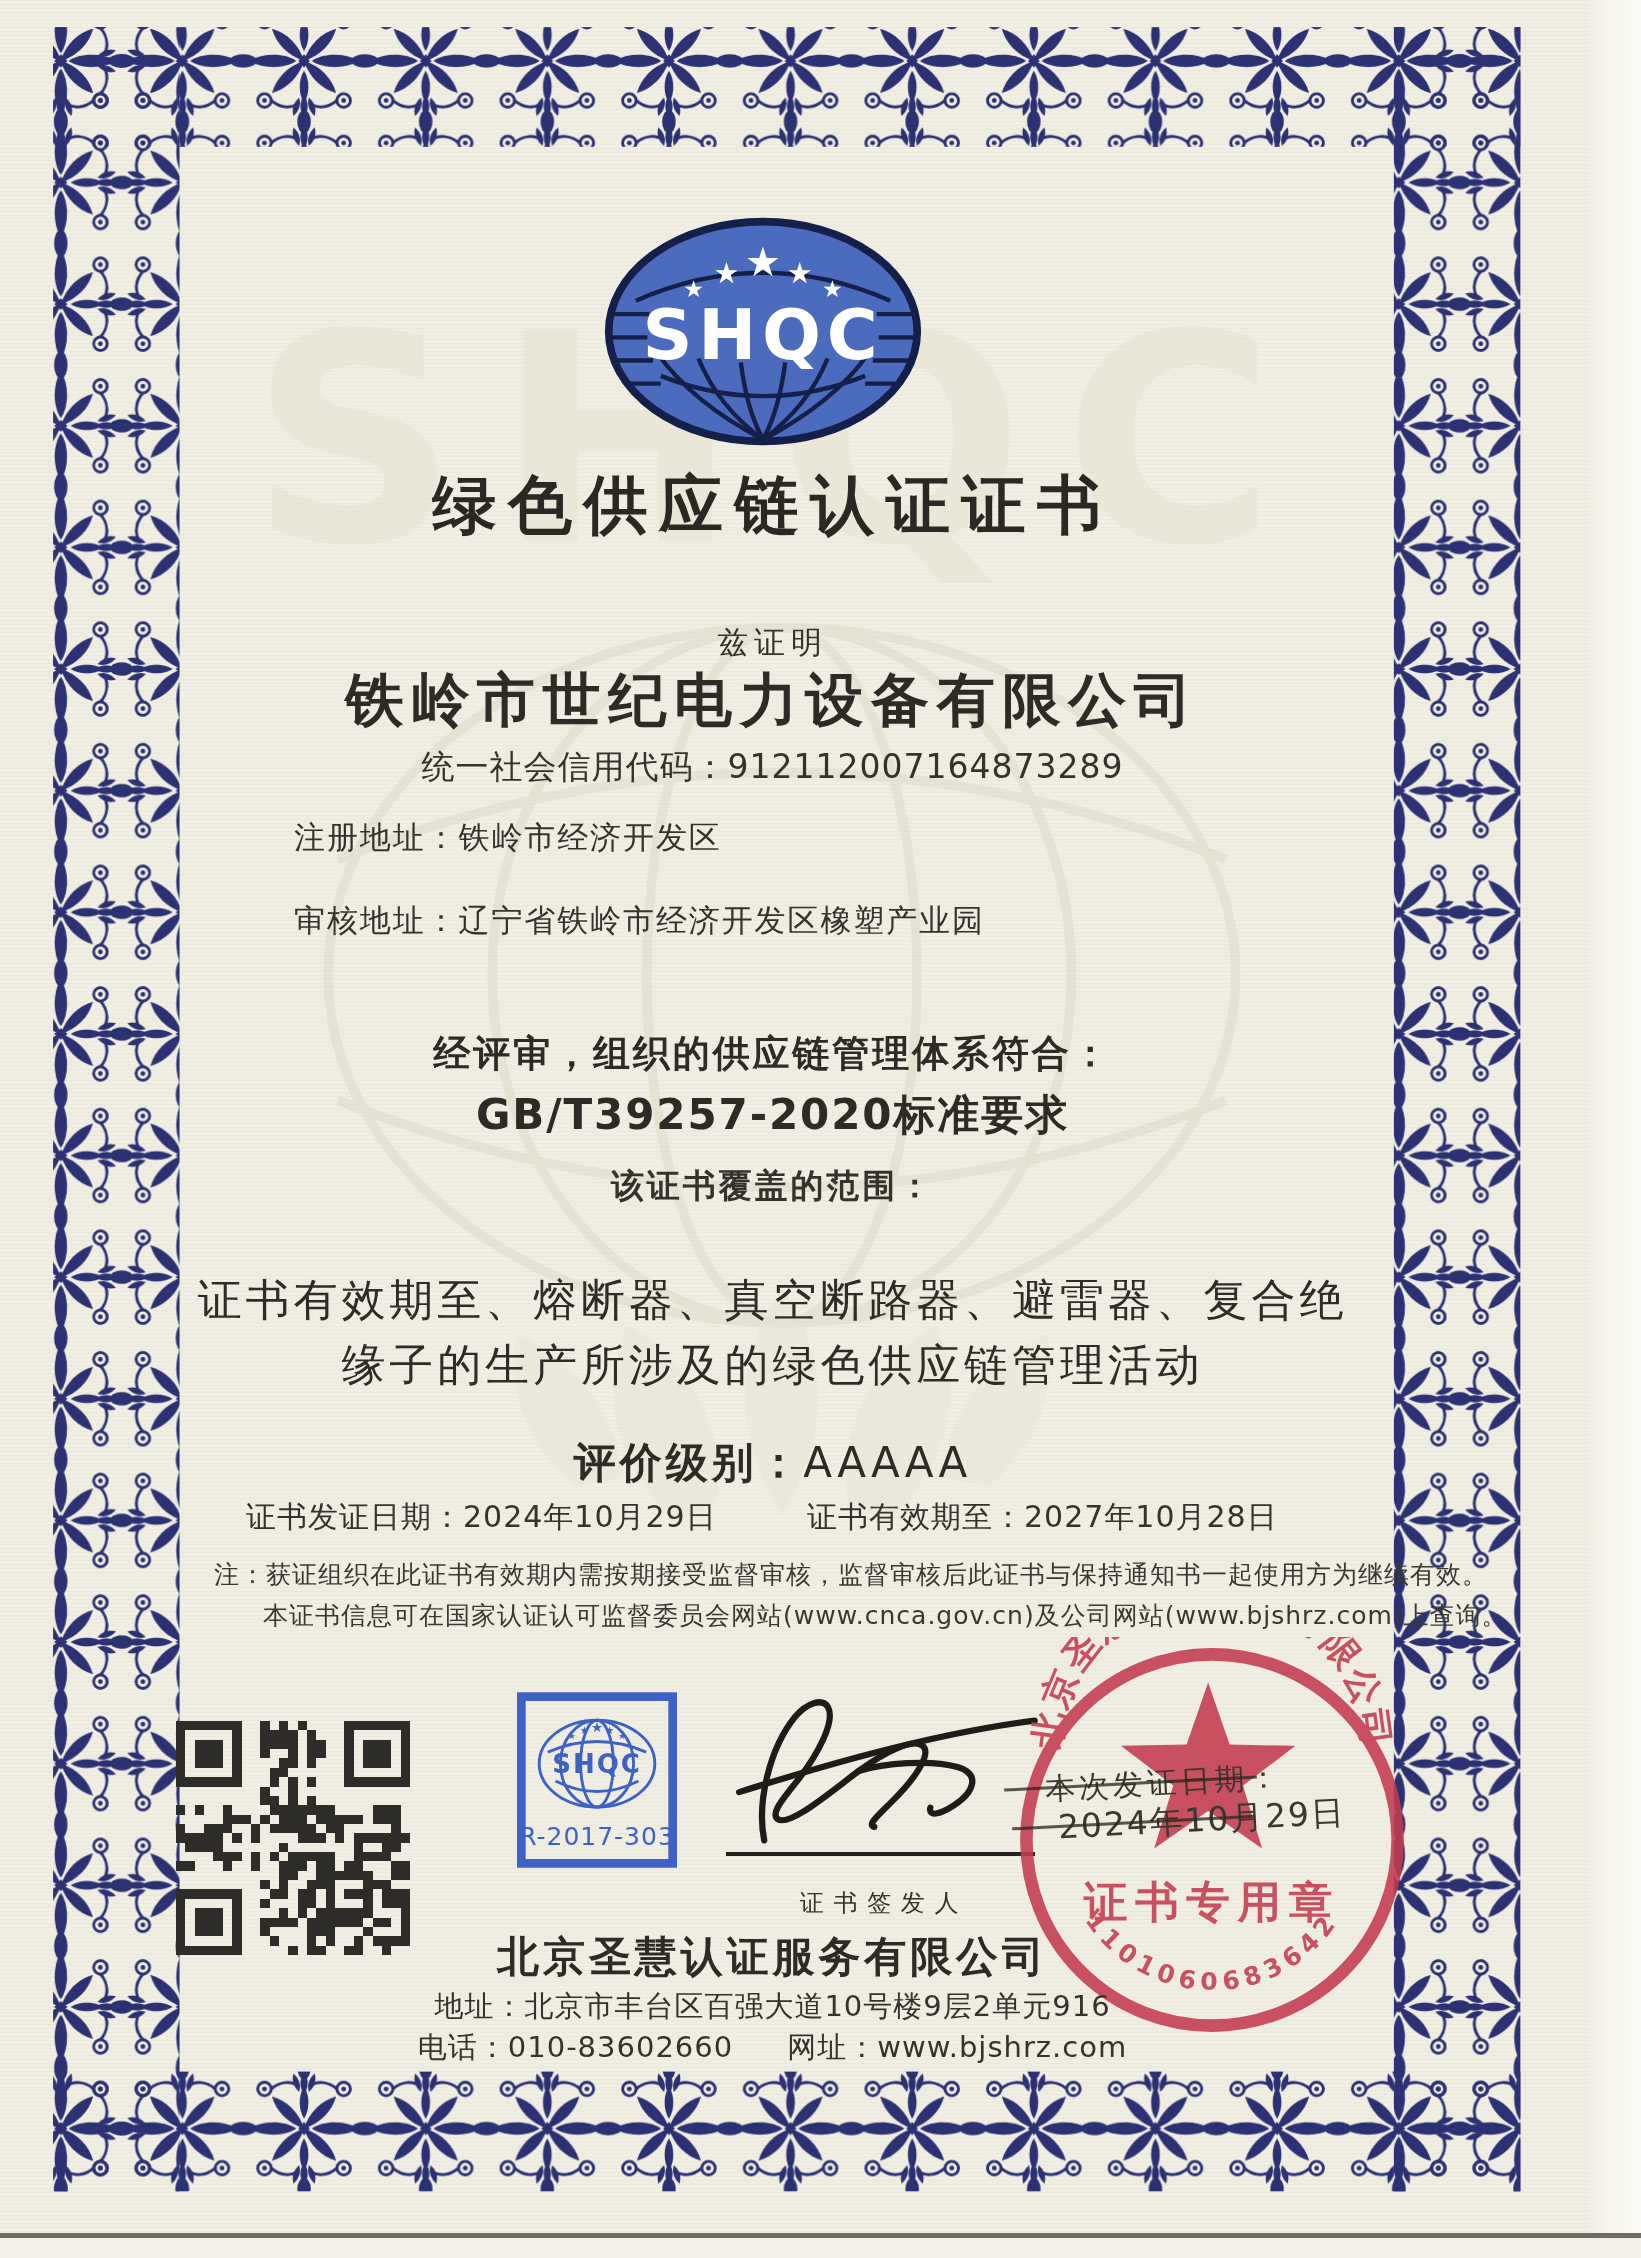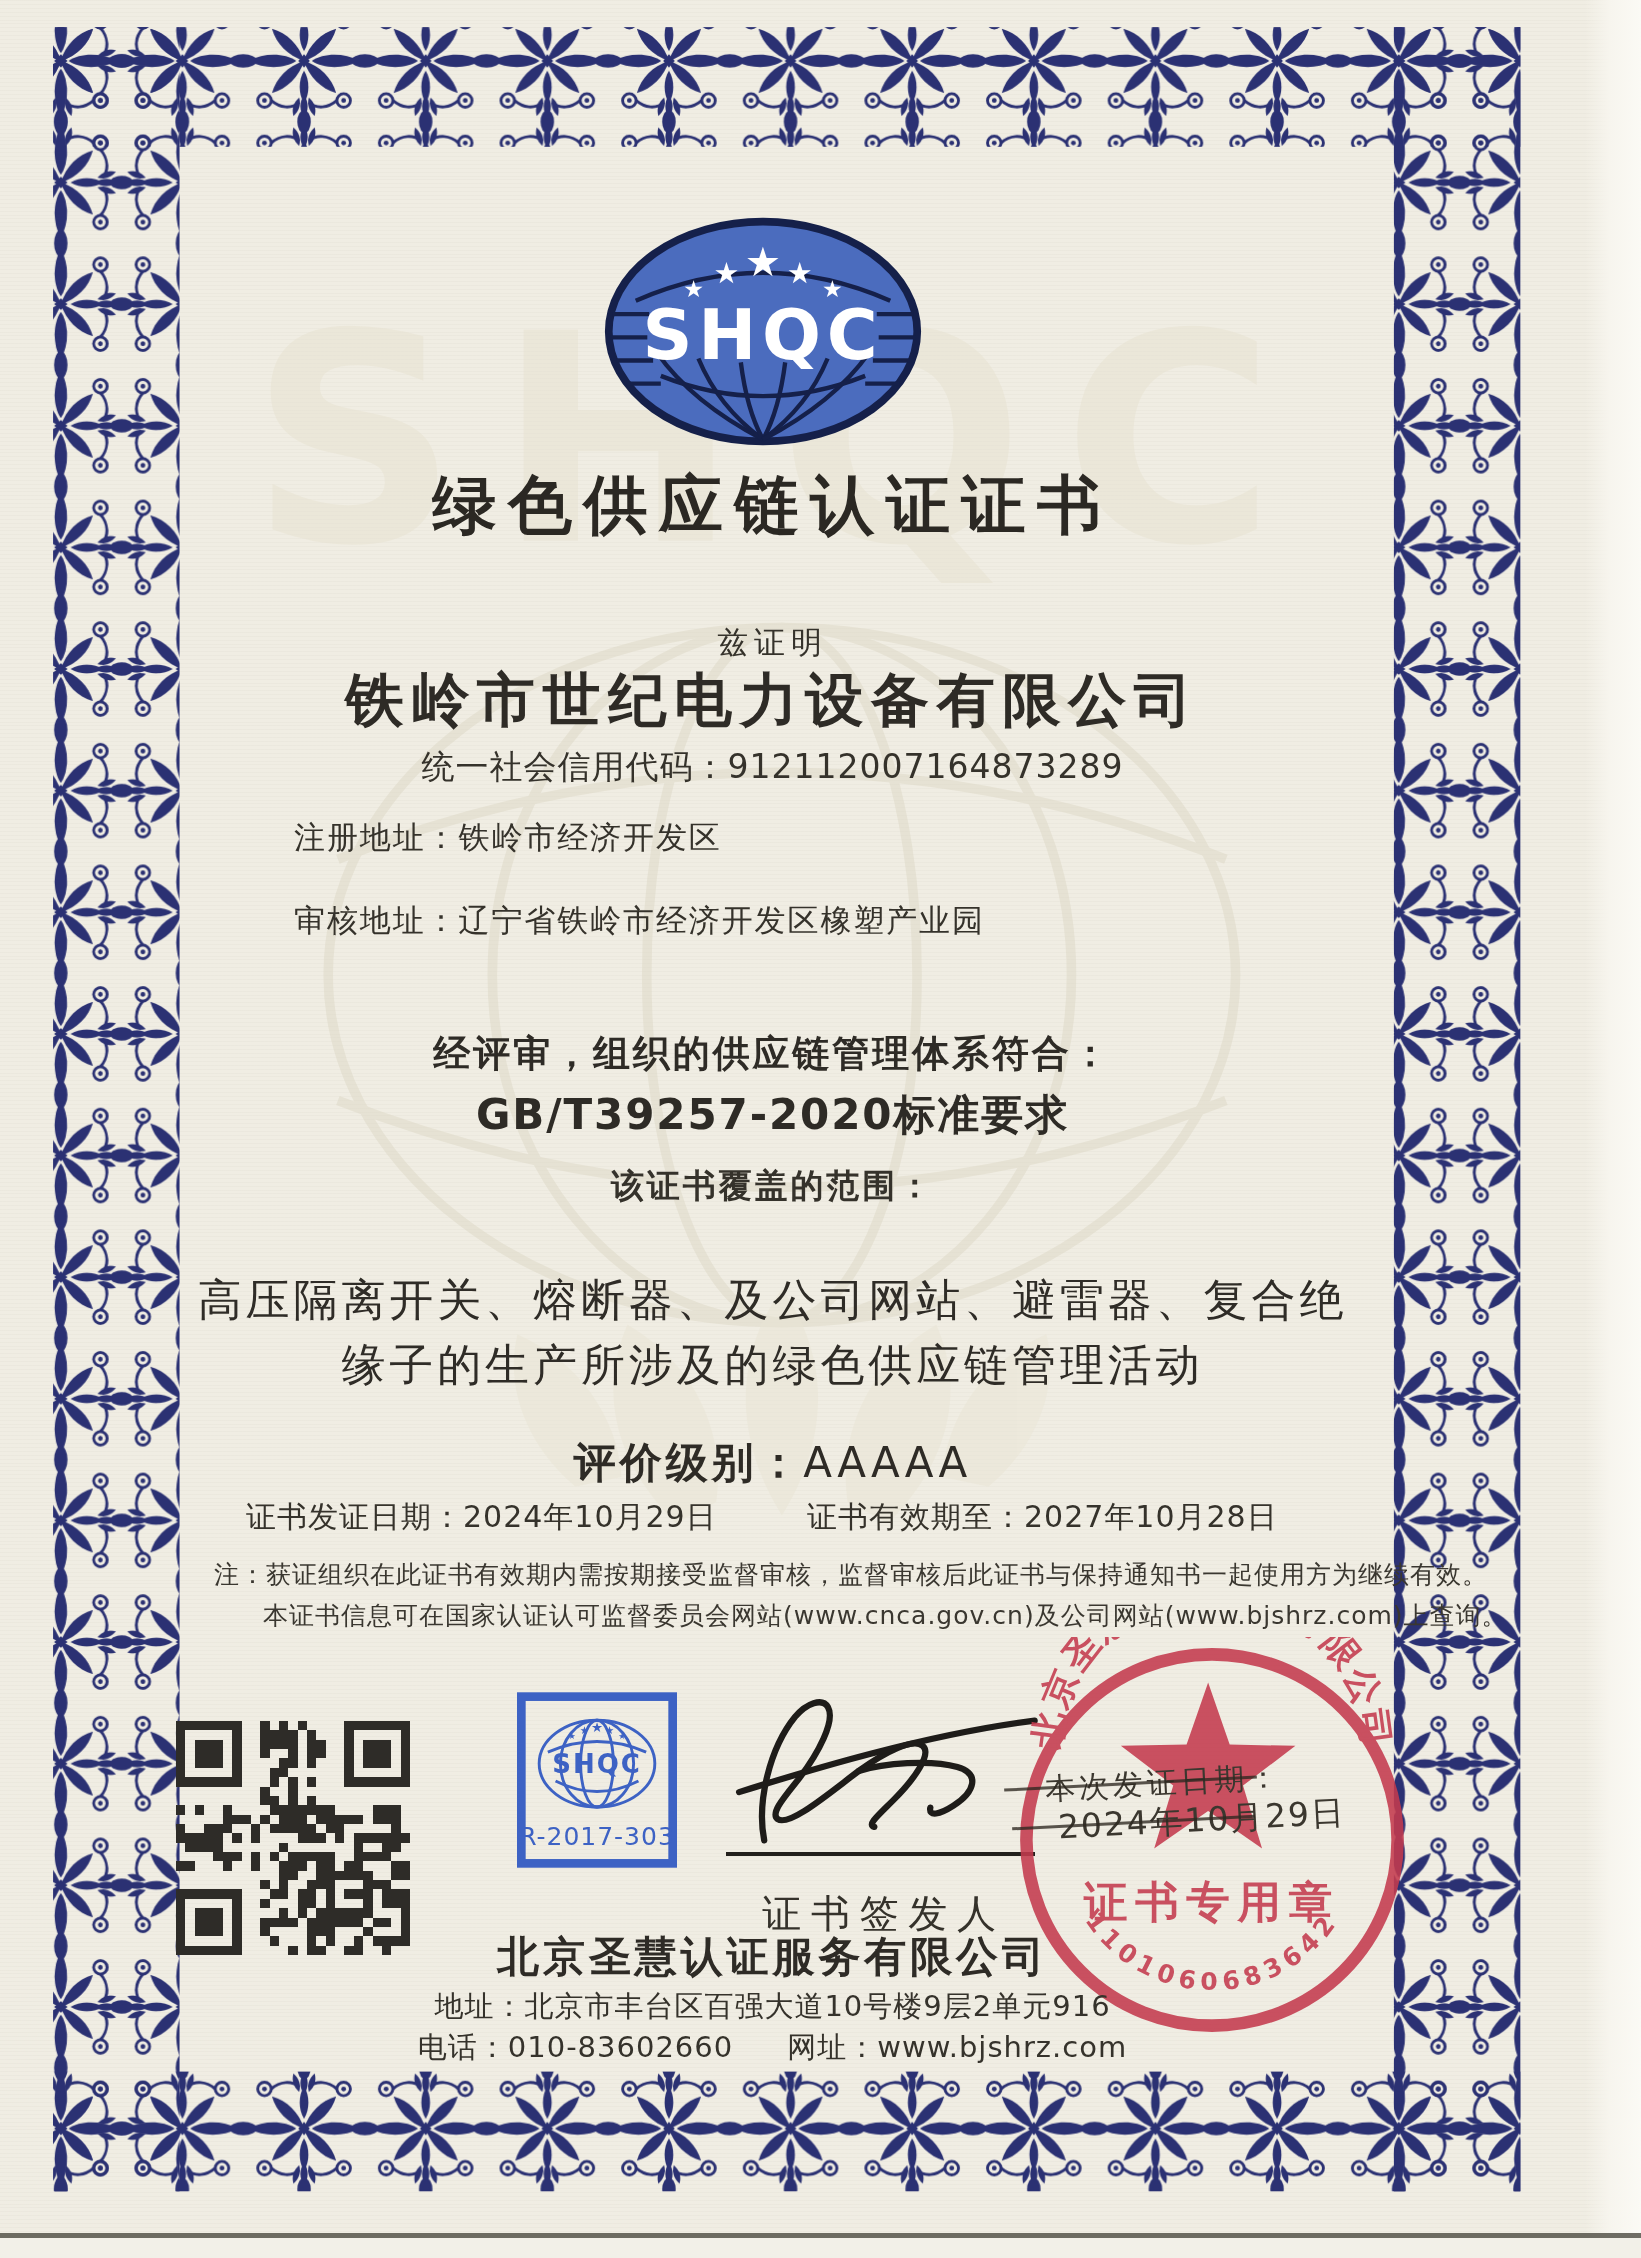--- a/index.html
+++ b/index.html
@@ -28,21 +28,21 @@
   .scopelabel{top:1164px;font-size:33px;font-weight:bold;letter-spacing:2.9px;}
   .scope1{top:1271px;font-size:44px;letter-spacing:3.9px;color:#2f2c27;}
   .scope2{top:1336px;font-size:44px;letter-spacing:3.9px;color:#2f2c27;}
   .rating{top:1435px;font-size:42px;letter-spacing:3.9px;color:#2e2b26;}
   .rating .lab{font-weight:bold;}
   .dates{top:1497px;font-size:30px;letter-spacing:1px;margin-left:20px;}
   .d1{left:226px;} .d2{left:787px;}
   .note{font-size:25px;letter-spacing:1px;color:#3a3730;}
   .note1{top:1558px;left:214px;}
   .note2{top:1599px;left:263px;}
-  .signer{top:1887px;left:739px;width:290px;text-align:center;font-size:39px;letter-spacing:9.7px;}
+  .signer{top:1887px;left:739px;width:290px;text-align:center;font-size:24px;letter-spacing:9.7px;}
   .sigline{top:1852px;left:726px;width:309px;height:3.9px;background:#23211d;}
   .issuer-name{top:1929px;font-size:42px;font-weight:bold;letter-spacing:3.9px;color:#2e2b26;}
   .issuer-addr{top:1987px;font-size:29px;letter-spacing:1px;}
   .issuer-tel{top:2028px;font-size:29px;letter-spacing:1px;}
   .gap{display:inline-block;width:54px;}
   
   .sealdate1{top:1763px;left:1045px;font-size:30px;letter-spacing:3.9px;color:#3b372f;transform:rotate(-3deg);}
   .sealdate2{top:1798px;left:1058px;font-size:33px;letter-spacing:1.9px;color:#3b372f;transform:rotate(-3deg);}
   .strike{height:2.9px;background:rgba(45,40,32,.78);transform:rotate(-3deg);}
   .strike1{top:1782px;left:1004px;width:253px;}
@@ -174,21 +174,21 @@
   <div class="abs addrline reg">
     <span>注册地址：</span><span>铁岭市经济开发区</span>
   </div>
   <div class="abs addrline audit">
     <span>审核地址：</span><span>辽宁省铁岭市经济开发区橡塑产业园</span>
   </div>
 
   <div class="abs c assess">经评审，组织的供应链管理体系符合：</div>
   <div class="abs c standard">GB/T39257-2020标准要求</div>
   <div class="abs c scopelabel">该证书覆盖的范围：</div>
-  <div class="abs c scope1">高压隔离开关、熔断器、及公司网站、避雷器、复合绝</div>
+  <div class="abs c scope1">证书有效期至、熔断器、真空断路器、避雷器、复合绝</div>
   <div class="abs c scope2">缘子的生产所涉及的绿色供应链管理活动</div>
 
   <div class="abs c rating">
     <span class="lab">评价级别：</span><span>AAAAA</span>
   </div>
 
   <div class="abs dates d1">
     <span>证书发证日期：</span><span>2024年10月29日</span>
   </div>
   <div class="abs dates d2">

